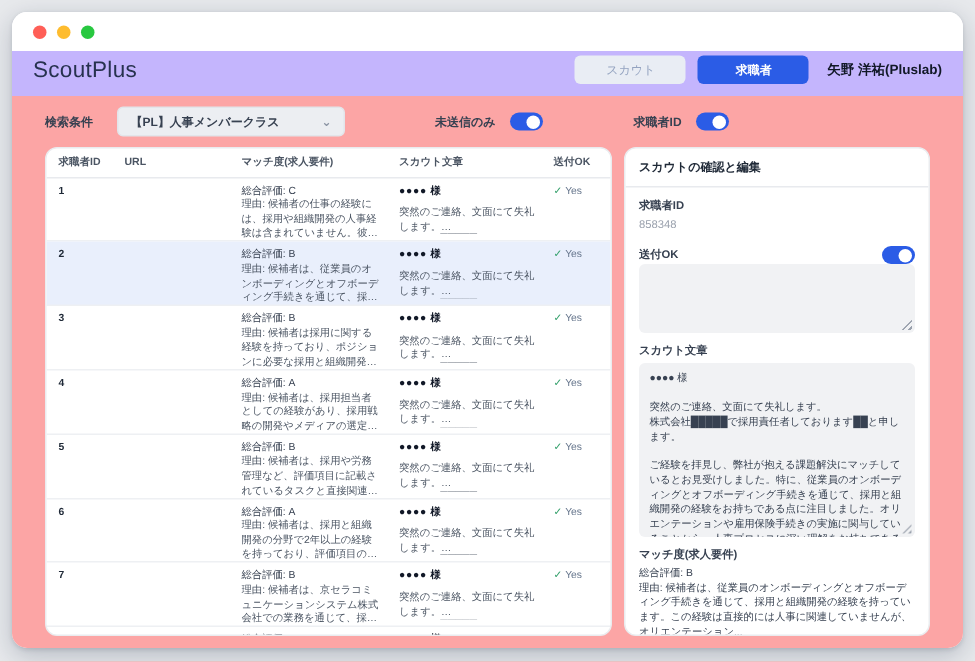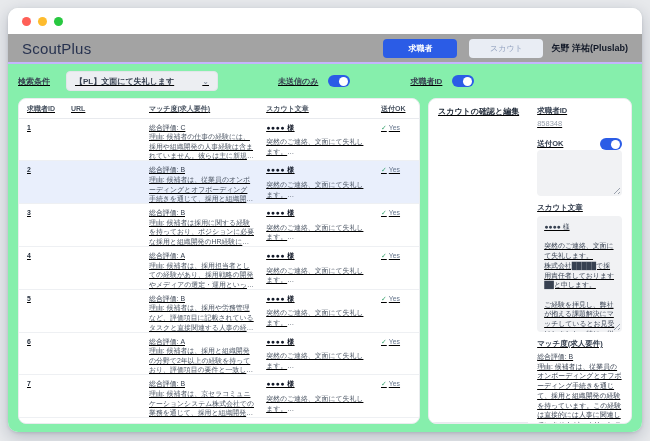--- a/index.html
+++ b/index.html
@@ -11,46 +11,46 @@
     background:#ffffff; border-radius:10px; overflow:hidden;
     box-shadow:0 5px 16px rgba(20,30,60,.22), 0 1px 3px rgba(20,30,60,.12);
   }
 
   
   .titlebar { height:26px; display:flex; align-items:center; padding:0 14px; background:#fff; }
   .dot { width:9px; height:9px; border-radius:50%; margin-right:7px; }
   .dot.red{background:#ff5f57}.dot.yellow{background:#febc2e}.dot.green{background:#28c840}
 
   
-  .appbar { height:30px; display:flex; align-items:center; padding:0 14px; background:#a3a3a3; border-bottom:2px solid #c4b5fd; }
+  .appbar { height:30px; display:flex; align-items:center; padding:0 14px; background:#c4b5fd; border-bottom:5px solid #c4b5fd; }
   .app-title { font-size:15px; font-weight:500; color:#27324f; letter-spacing:.2px; }
   .appbar .spacer { flex:1; }
   .tab-btn { font-size:8px; padding:4px 0; width:74px; text-align:center; border-radius:4px; border:none; cursor:pointer; }
   .tab-btn.ghost { background:#e9edf4; color:#94a3c0; margin-right:8px; }
   .tab-btn.primary { background:#2b5ce6; color:#fff; margin-right:12px; font-weight:600; }
   .user-name { font-size:9px; font-weight:700; color:#111827; }
 
   
-  .content { background:#86efac; height:368px; padding:6px 10px 8px; display:flex; flex-direction:column;text-decoration:underline; }
+  .content { background:#fca5a5; height:368px; padding:6px 22px 8px; display:flex; flex-direction:column; }
 
   .filterbar { display:flex; align-items:center; height:22px; margin-bottom:6px; flex:none; }
   .filter-label { font-size:8px; font-weight:700; color:#374151; margin-right:16px; }
   .select { width:152px; height:20px; background:#eceef2; border:1px solid #e2e5ea; border-radius:4px;
     display:flex; align-items:center; padding:0 8px; font-size:8px; color:#374151; font-weight:600; }
   .select .chev { margin-left:auto; color:#8a93a3; font-size:8px; }
   .toggle-label { font-size:8px; font-weight:700; color:#374151; margin:0 10px 0 60px; }
   .toggle { width:22px; height:12px; border-radius:7px; background:#2b5ce6; position:relative; flex:none; cursor:pointer; }
   .toggle::after { content:''; position:absolute; right:2px; top:1.5px; width:9px; height:9px; border-radius:50%; background:#fff; }
   .bulk-btn { margin-left:auto; height:20px; padding:0 18px; background:#2b5ce6; color:#fff; font-size:8px;
     font-weight:600; border:none; border-radius:4px; cursor:pointer; }
 
   .main { display:flex; gap:8px; flex:1; min-height:0; }
   .card { background:#fff; border:1px solid #eaecef; border-radius:8px; overflow:hidden; }
   .table-card { flex:1; min-width:0; }
-  .panel-card { width:204px; flex:none; display:flex; }
+  .panel-card { width:204px; flex:none; display:flex; flex-direction:column; }
 
   
   .trow { display:grid; grid-template-columns:44px 78px 1.02fr 1fr 46px; }
   .thead { border-bottom:1px solid #e8eaee; }
   .thead .cell { font-size:7px; font-weight:700; color:#4b5563; padding:5px 4px 4px 8px; white-space:nowrap; overflow:hidden; }
   .row { border-bottom:1px solid #eef0f3; height:42.8px; cursor:pointer; }
   .row.selected { background:#e9effc; }
   .cell { padding:4px 4px 0 8px; font-size:6.9px; color:#374151; line-height:9.6px; overflow:hidden; }
   .cell.id { font-weight:600; color:#1f2937; }
   .grade { white-space:nowrap; }
@@ -86,31 +86,31 @@
 
   <div class="titlebar">
     <span class="dot red"></span>
     <span class="dot yellow"></span>
     <span class="dot green"></span>
   </div>
 
   <div class="appbar">
     <div class="app-title">ScoutPlus</div>
     <div class="spacer"></div>
+    <button class="tab-btn ghost">スカウト</button>
     <button class="tab-btn primary">求職者</button>
-    <button class="tab-btn ghost">スカウト</button>
     <div class="user-name">矢野 洋祐(Pluslab)</div>
   </div>
 
   <div class="content">
 
     <div class="filterbar">
       <span class="filter-label">検索条件</span>
       <div class="select">
-        <span>【PL】文面にて失礼します</span>
+        <span>【PL】人事メンバークラス</span>
         <span class="chev">⌄</span>
       </div>
       <span class="toggle-label">未送信のみ</span>
       <span class="toggle"></span>
       <span class="toggle-label">求職者ID</span>
       <span class="toggle"></span>
     </div>
 
     <div class="main">
       <div class="card table-card">

